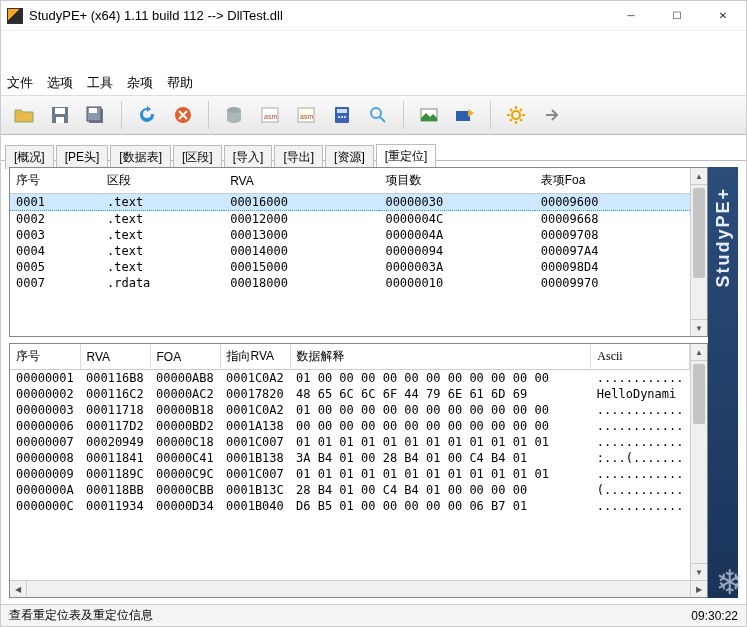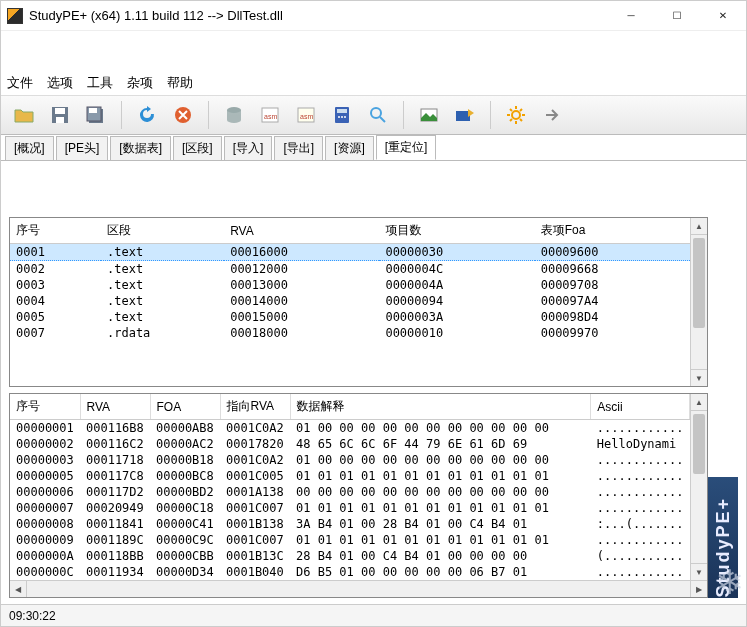--- a/index.html
+++ b/index.html
@@ -74,32 +74,31 @@
   background:#fff;
   border-bottom:1px solid #bbb;
 }
 .tab {
   padding: 3px 8px;
   border:1px solid #bbb;
   border-bottom:none;
   background:#f2f2f2;
   font-size:12px;
   position:relative;
-  top:0;
+  top:9px;
   cursor:default;
 }
 .tab.active { background:#fff; border-bottom:1px solid #fff; }
 
 .content {
   flex:1;
   display:flex;
   position:relative;
   overflow:hidden;
   padding:6px 8px;
-  align-items:flex-end;
 }
 .inner-col {
   flex:1;
   display:flex;
   flex-direction:column;
   gap:6px;
   min-width:0;
 }
 .table-wrap {
   border:1px solid #888;
@@ -379,21 +378,21 @@
       <div style="flex:1;display:flex;overflow:hidden">
         <div class="tbody-scroll">
           <table class="thead-border">
             <thead>
                 <tr id="t2-head">
                   <th style="width: 70px;">序号</th>
                   <th style="width: 70px;">RVA</th>
                   <th style="width: 70px;">FOA</th>
                   <th style="width: 70px;">指向RVA</th>
                   <th>数据解释</th>
-                  <th style="width: 90px;">Ascii</th>
+                  <th style="width: 90px; font-family: Liberation Serif, serif;">Ascii</th>
                 </tr>
               </thead>
             <tbody id="t2-body">
                 <tr>
                   <td>00000001</td>
                   <td>000116B8</td>
                   <td>00000AB8</td>
                   <td>0001C0A2</td>
                   <td>01 00 00 00 00 00 00 00 00 00 00 00</td>
                   <td>............</td>
@@ -405,28 +404,20 @@
                   <td>00017820</td>
                   <td>48 65 6C 6C 6F 44 79 6E 61 6D 69</td>
                   <td>HelloDynami</td>
                 </tr>
                 <tr>
                   <td>00000003</td>
                   <td>00011718</td>
                   <td>00000B18</td>
                   <td>0001C0A2</td>
                   <td>01 00 00 00 00 00 00 00 00 00 00 00</td>
-                  <td>............</td>
-                </tr>
-                <tr>
-                  <td>00000005</td>
-                  <td>000117C8</td>
-                  <td>00000BC8</td>
-                  <td>0001C005</td>
-                  <td>01 01 01 01 01 01 01 01 01 01 01 01</td>
                   <td>............</td>
                 </tr>
                 <tr>
                   <td>00000006</td>
                   <td>000117D2</td>
                   <td>00000BD2</td>
                   <td>0001A138</td>
                   <td>00 00 00 00 00 00 00 00 00 00 00 00</td>
                   <td>............</td>
                 </tr>
@@ -488,14 +479,15 @@
 
   </div>
 
   <div class="side-logo">
     <span>StudyPE+</span>
   </div>
   <div class="side-snow">❄</div>
 </div>
 
 <div class="statusbar">
+  <span>查看重定位表及重定位信息</span>
   <span>09:30:22</span>
 </div>
 
 </body></html>

